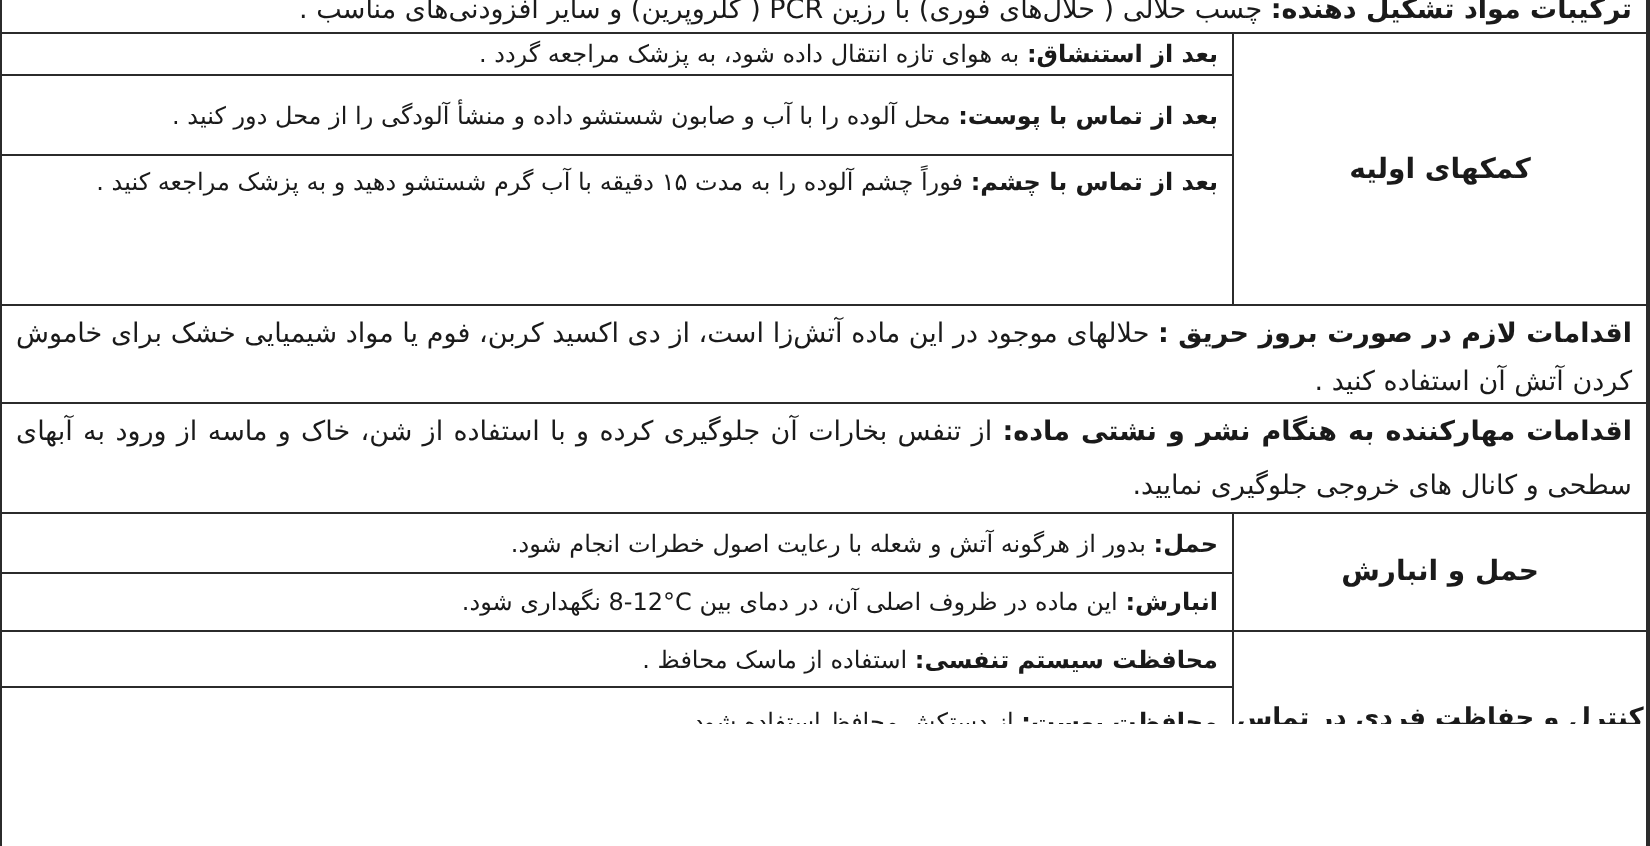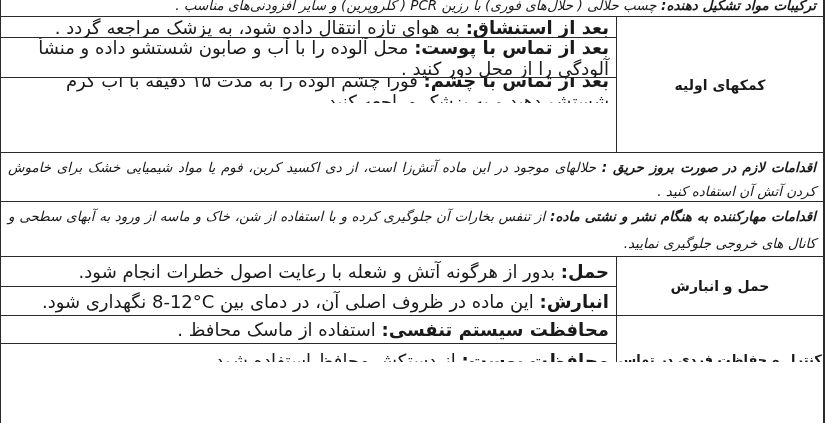--- a/index.html
+++ b/index.html
@@ -8,42 +8,42 @@
     font-family:"DejaVu Sans","Liberation Sans",sans-serif;
     color:#1a1a1a;direction:rtl;
   }
   .doc{
     width:825px;height:423px;box-sizing:border-box;
     border-right:2px solid #2b2b2b;border-left:1px solid #2b2b2b;
     background:#fff;
   }
   .row{
     box-sizing:border-box;border-bottom:1px solid #2b2b2b;
-    padding:0 7px;font-size:13.5px;text-align:justify;overflow:hidden;font-style:italic;
+    padding:0 7px;font-size:13.5px;text-align:justify;overflow:hidden;
   }
   .lbl{font-weight:bold;}
   
   .row-comp{height:17px;}
   .row-comp .clip-top{margin-top:-5px;line-height:20px;white-space:nowrap;}
   
   .row-haz{height:61px;line-height:27px;padding-top:3px;}
   
   .row-fire{height:49px;line-height:24px;padding-top:2px;}
   .row-spill{height:55px;line-height:27px;padding-top:1px;}
   
   .group{display:flex;box-sizing:border-box;border-bottom:1px solid #2b2b2b;}
   .group-header{
     flex:0 0 207px;box-sizing:border-box;border-left:1px solid #2b2b2b;
     display:flex;align-items:center;justify-content:center;
     font-weight:bold;font-size:14px;overflow:hidden;
   }
   .group-body{flex:1 1 auto;display:flex;flex-direction:column;min-width:0;}
   .sub{
     box-sizing:border-box;border-bottom:1px solid #2b2b2b;
-    padding:0 7px;font-size:18px;overflow:hidden;
+    padding:0 7px;font-size:12px;overflow:hidden;
   }
   .sub:last-child{border-bottom:none;}
   .sub.center{display:flex;align-items:center;}
   
   .g-fa{height:136px;}
   .s-inhale{height:21px;}
   .s-skin{height:40px;}
   .s-eye{height:25px;padding-left:24px;}
   .s-ingest{height:49px;line-height:23px;padding-top:2px;text-align:justify;}
   

